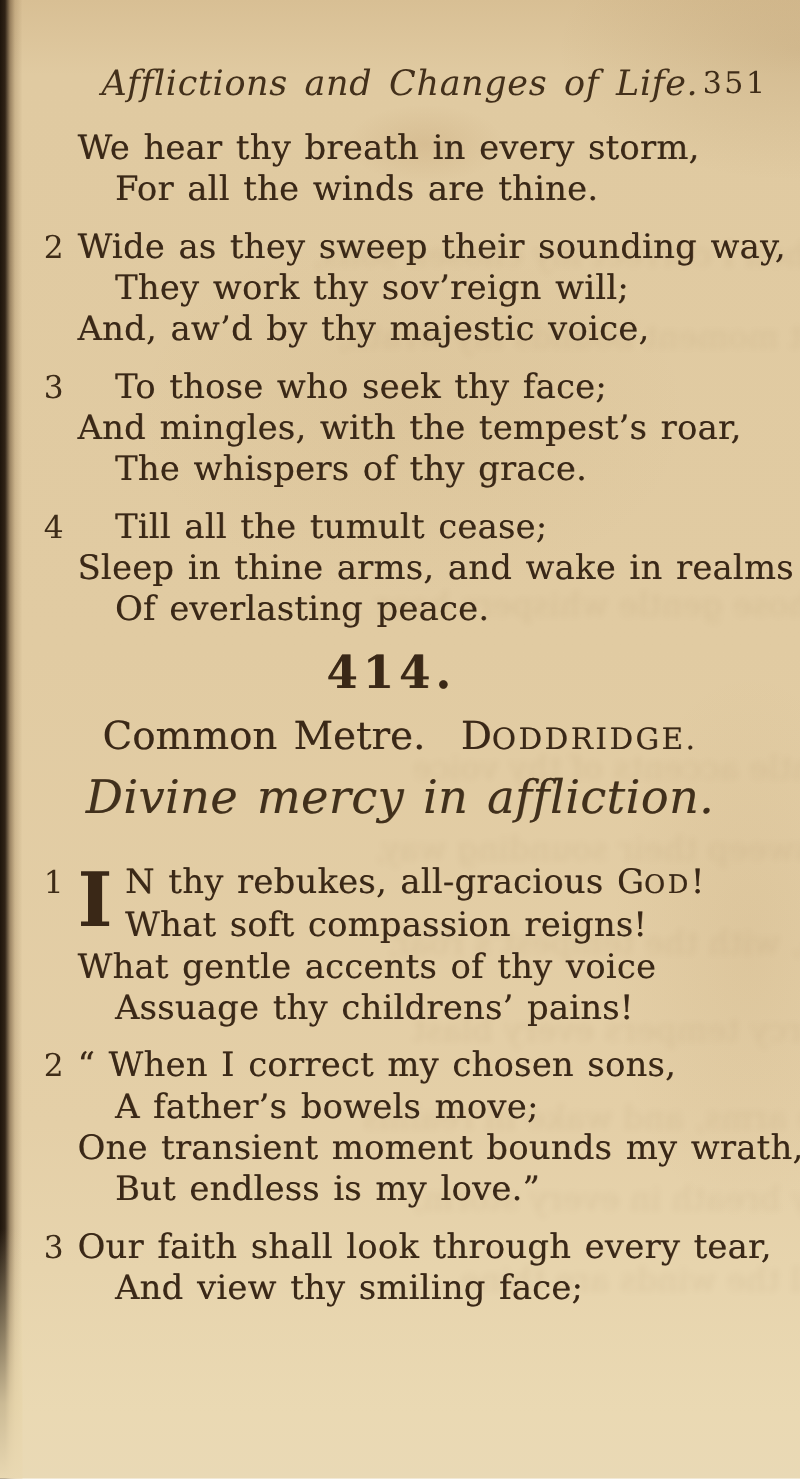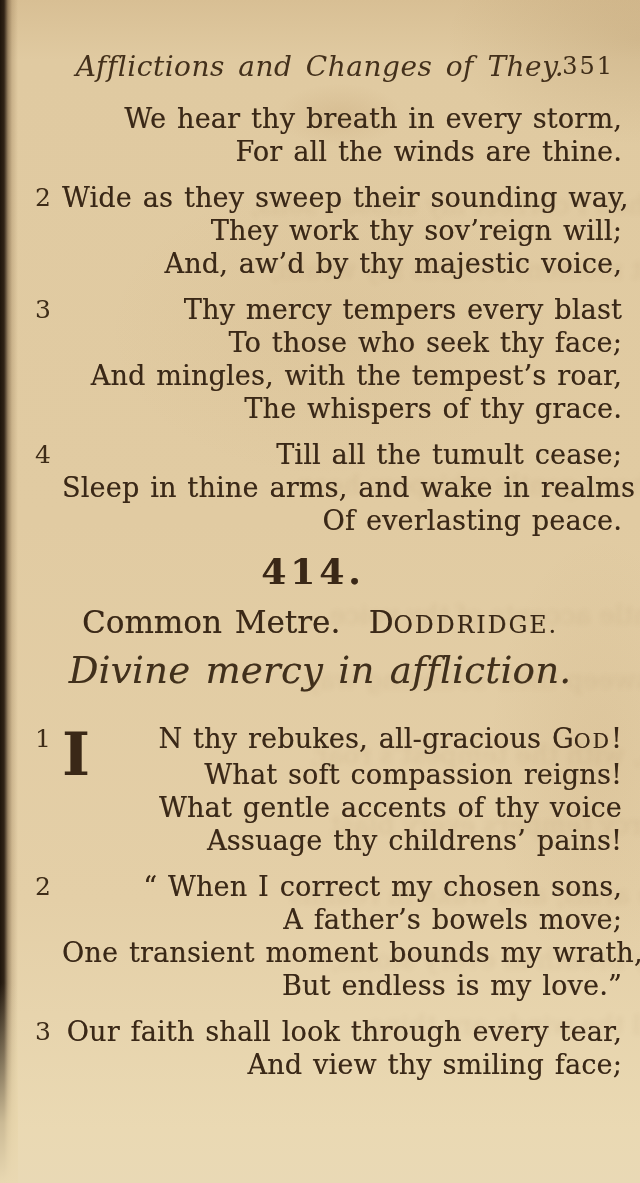--- a/index.html
+++ b/index.html
@@ -43,21 +43,21 @@
   }
   .header-title{
     font-style:italic;font-size:28px;letter-spacing:0.5px;word-spacing:4px;
     color:#43301b;
   }
   .page-number{
     position:absolute;right:26px;top:2px;
     font-size:24px;letter-spacing:2px;color:#3e2c18;
   }
   .text-col{margin-left:62px;margin-top:12px;width:560px;}
-  .stanza{position:relative;margin-bottom:13px;text-align:right;}
+  .stanza{position:relative;margin-bottom:13px;}
   .verse-num{
     position:absolute;left:-27px;top:2px;
     font-size:25px;color:#3e2c18;
   }
   .line{
     font-size:27px;line-height:33px;white-space:nowrap;
     text-shadow:0.3px 0 0 rgba(58,40,23,0.55);
     letter-spacing:0.2px;word-spacing:2px;
   }
   .line.indent{padding-left:30px;}
@@ -103,38 +103,37 @@
       <div class="ghost-line" style="left: 310px; top: 740px;">And mingles, with the tempest’s roar,</div>
       <div class="ghost-line" style="left: 330px; top: 810px;">Thy mercy tempers every blast</div>
       <div class="ghost-line" style="left: 290px; top: 880px;">Sleep in thine arms, and wake in realms</div>
       <div class="ghost-line" style="left: 330px; top: 945px;">We hear thy breath in every storm,</div>
       <div class="ghost-line" style="left: 360px; top: 1010px;">For all the winds are thine.</div>
     </div>
 
   <div class="content">
 
     <div class="running-header">
-      <span class="header-title">Afflictions and Changes of They.</span>
+      <span class="header-title">Afflictions and Changes of Life.</span>
       <span class="page-number">351</span>
     </div>
 
     <div class="text-col" id="stanzas-top">
         <div class="stanza">
           <div class="line">We hear thy breath in every storm,</div>
           <div class="line indent">For all the winds are thine.</div>
         </div>
         <div class="stanza">
           <span class="verse-num">2</span>
           <div class="line">Wide as they sweep their sounding way,</div>
           <div class="line indent">They work thy sov’reign will;</div>
           <div class="line">And, aw’d by thy majestic voice,</div>
         </div>
         <div class="stanza">
           <span class="verse-num">3</span>
-          <div class="line">Thy mercy tempers every blast</div>
           <div class="line indent">To those who seek thy face;</div>
           <div class="line">And mingles, with the tempest’s roar,</div>
           <div class="line indent">The whispers of thy grace.</div>
         </div>
         <div class="stanza">
           <span class="verse-num">4</span>
           <div class="line indent">Till all the tumult cease;</div>
           <div class="line">Sleep in thine arms, and wake in realms</div>
           <div class="line indent">Of everlasting peace.</div>
         </div>

